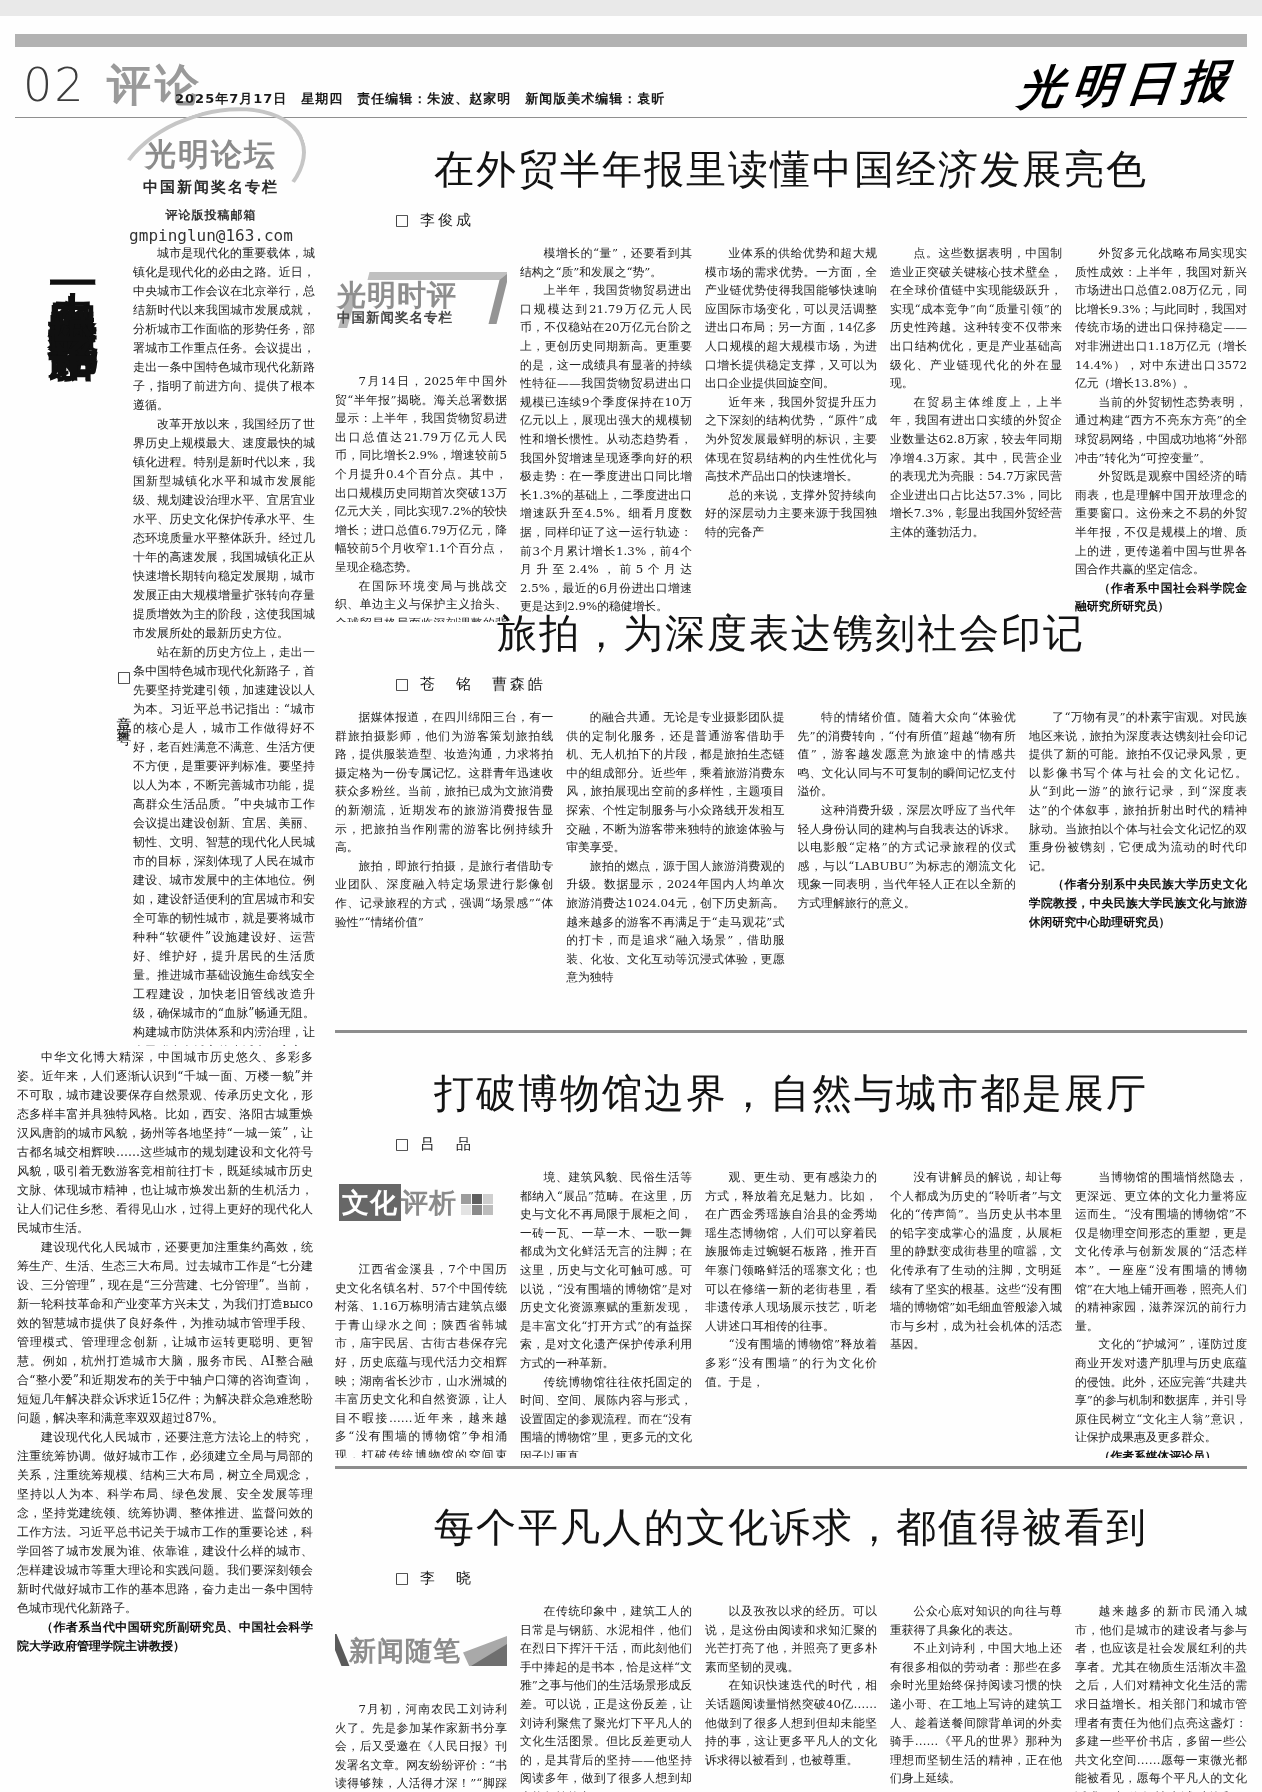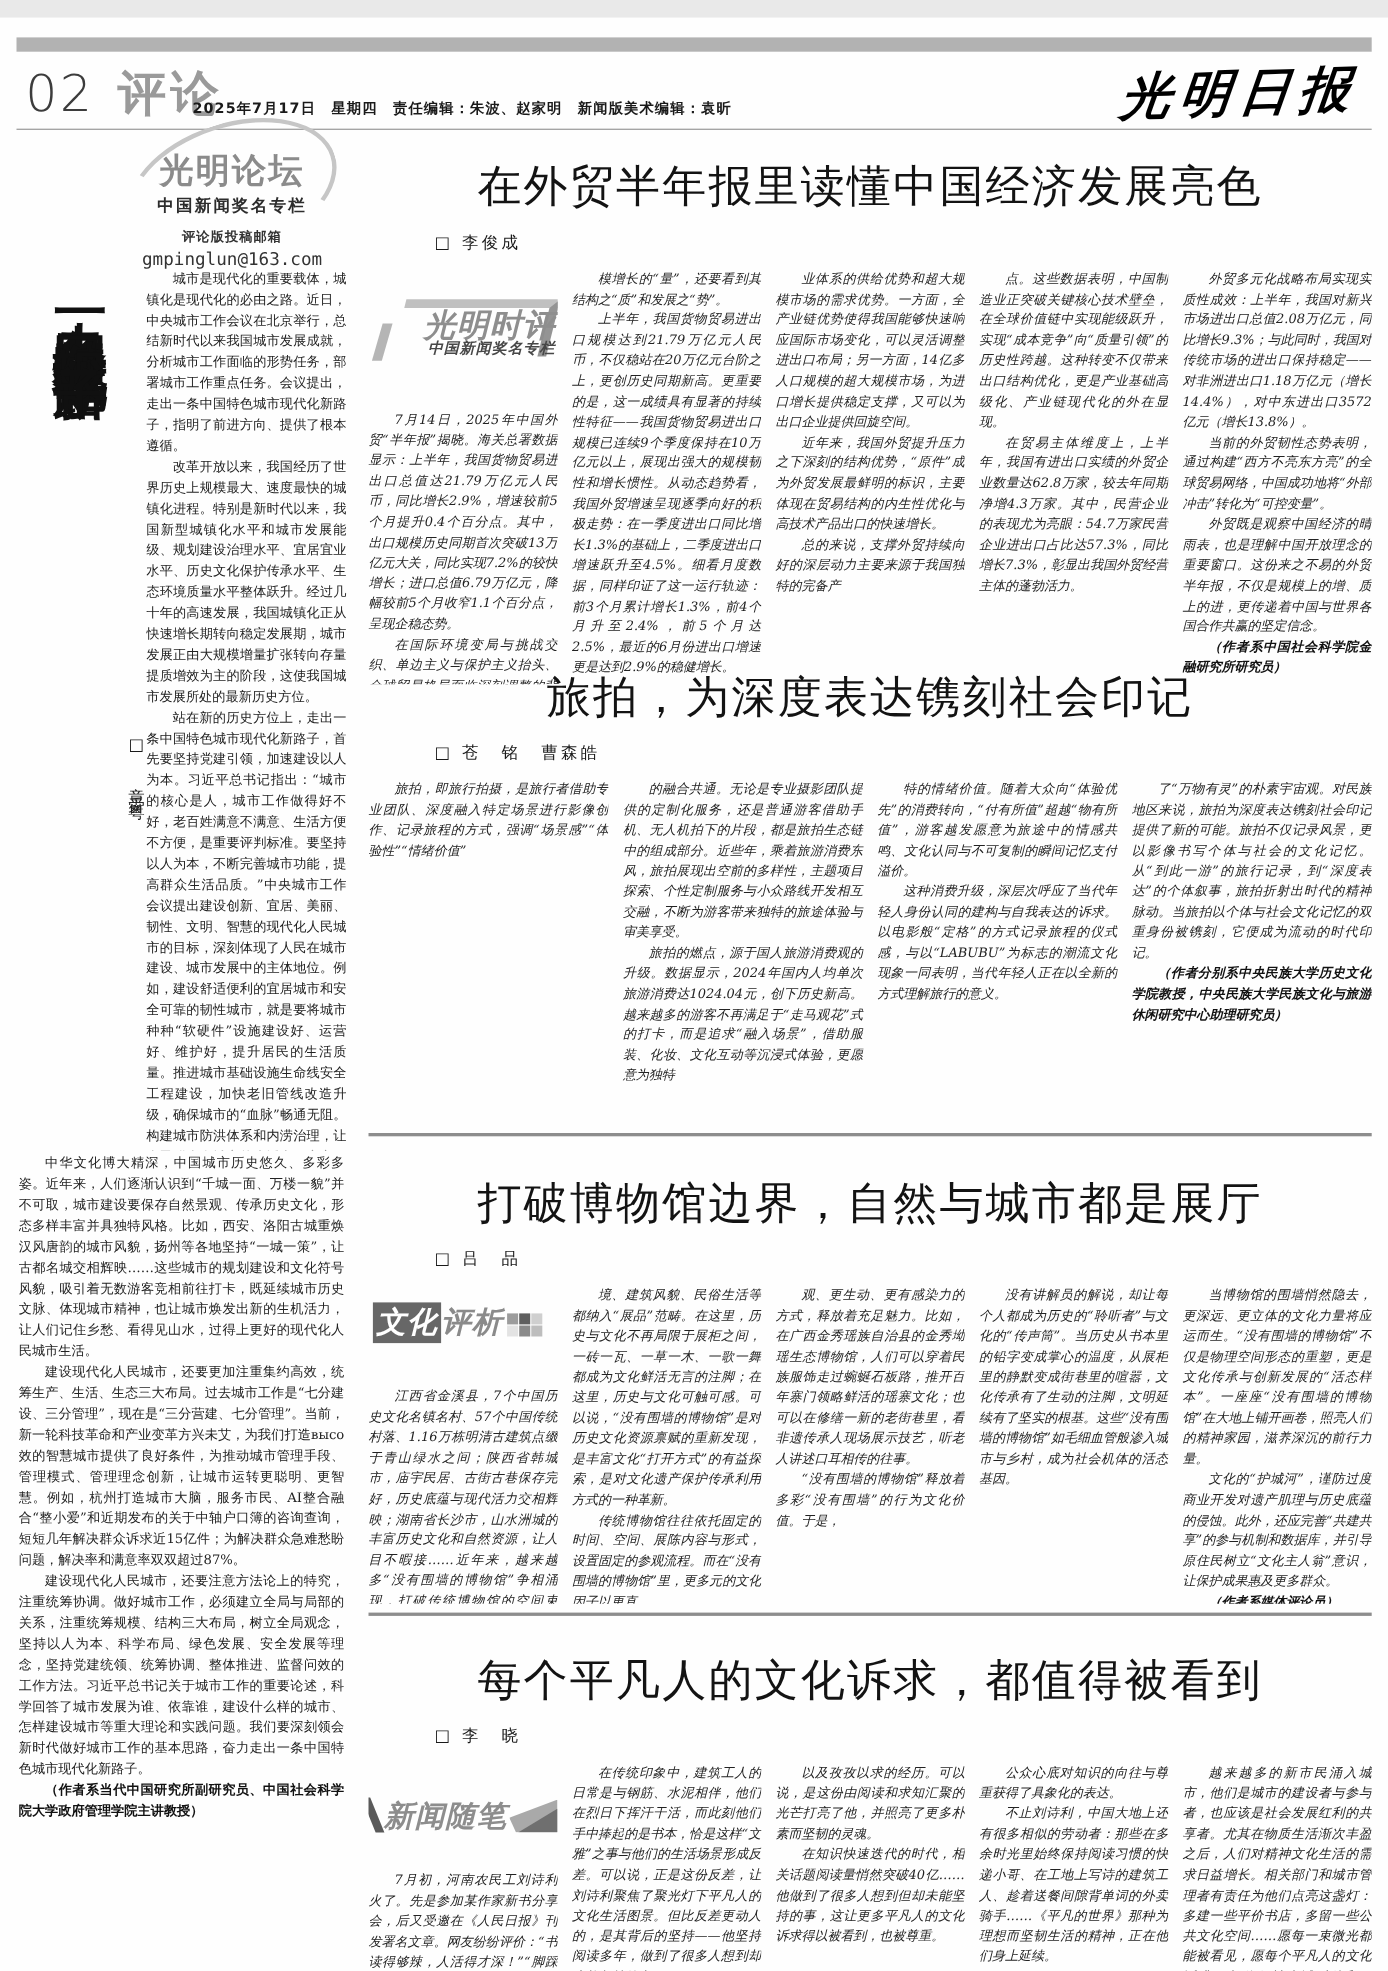--- a/index.html
+++ b/index.html
@@ -41,24 +41,24 @@
   .feat-bottom{position:absolute;left:2px;top:920px;width:296px;height:758px;font-size:12px;
                line-height:19px;text-align:justify;overflow:hidden;}
   .credit{font-family:"DejaVu Sans","Liberation Sans",sans-serif;font-weight:700;color:#111;
           text-indent:2em;margin:0;}
   
   .main{position:absolute;left:335px;top:112px;width:912px;height:1678px;}
   .art{position:absolute;left:0;width:912px;}
   .art h2{margin:0;text-align:center;font-size:40px;font-weight:400;color:#131313;letter-spacing:2px;}
   .byline{font-size:15px;color:#1a1a1a;margin:14px 0 0 60px;letter-spacing:3px;}
   .cols{display:flex;gap:13px;margin-top:14px;overflow:hidden;}
-  .col{flex:1;font-size:11.8px;line-height:18.6px;text-align:justify;overflow:hidden;font-style:italic;}
+  .col{flex:1;font-size:11.8px;line-height:18.6px;text-align:justify;overflow:hidden;}
   .divider{position:absolute;left:0;width:912px;height:3px;background:#8d8d8d;}
   
-  .badge-sp{position:relative;margin:28px 2px 14px 2px;text-align:right;height:86px;
+  .badge-sp{position:relative;margin:28px 2px 14px 2px;text-align:left;height:86px;
             font-family:"DejaVu Sans","Liberation Sans",sans-serif;}
   .bs-frame{position:absolute;top:0;left:26px;right:2px;height:44px;border-top:8px solid #c0c0c0;
             border-right:8px solid #949494;transform:skewX(-14deg);}
   .bs-slash{position:absolute;left:6px;top:22px;width:9px;height:34px;background:#b5b5b5;
             transform:skewX(-16deg);}
   .bs-title{position:relative;font-size:29px;font-weight:900;color:#8e8e8e;letter-spacing:1px;padding-top:14px;}
   .bs-sub{position:relative;font-size:13.5px;font-weight:700;color:#474747;margin-top:3px;letter-spacing:1px;}
   .badge-wh{position:relative;margin:26px 0 14px 4px;height:52px;white-space:nowrap;
             font-family:"DejaVu Sans","Liberation Sans",sans-serif;}
   .bw-dark{background:#676767;color:#fff;font-size:27px;font-weight:900;padding:3px 3px;letter-spacing:1px;}
@@ -150,20 +150,21 @@
           <p class="credit">（作者系中国社会科学院金融研究所研究员）</p>
         </div>
       </div>
     </article>
 
     <article class="art" style="top:478px;">
       <h2>旅拍，为深度表达镌刻社会印记</h2>
       <div class="byline">□ 苍　铭　曹森皓</div>
       <div class="cols" style="height:312px;">
         <div class="col colp">
+            <p>据媒体报道，在四川绵阳三台，有一群旅拍摄影师，他们为游客策划旅拍线路，提供服装造型、妆造沟通，力求将拍摄定格为一份专属记忆。这群青年迅速收获众多粉丝。当前，旅拍已成为文旅消费的新潮流，近期发布的旅游消费报告显示，把旅拍当作刚需的游客比例持续升高。</p>
             <p>旅拍，即旅行拍摄，是旅行者借助专业团队、深度融入特定场景进行影像创作、记录旅程的方式，强调“场景感”“体验性”“情绪价值”</p>
           </div>
         <div class="col colp">
             <p>的融合共通。无论是专业摄影团队提供的定制化服务，还是普通游客借助手机、无人机拍下的片段，都是旅拍生态链中的组成部分。近些年，乘着旅游消费东风，旅拍展现出空前的多样性，主题项目探索、个性定制服务与小众路线开发相互交融，不断为游客带来独特的旅途体验与审美享受。</p>
             <p>旅拍的燃点，源于国人旅游消费观的升级。数据显示，2024年国内人均单次旅游消费达1024.04元，创下历史新高。越来越多的游客不再满足于“走马观花”式的打卡，而是追求“融入场景”，借助服装、化妆、文化互动等沉浸式体验，更愿意为独特</p>
           </div>
         <div class="col colp">
             <p>特的情绪价值。随着大众向“体验优先”的消费转向，“付有所值”超越“物有所值”，游客越发愿意为旅途中的情感共鸣、文化认同与不可复制的瞬间记忆支付溢价。</p>
             <p>这种消费升级，深层次呼应了当代年轻人身份认同的建构与自我表达的诉求。以电影般“定格”的方式记录旅程的仪式感，与以“LABUBU”为标志的潮流文化现象一同表明，当代年轻人正在以全新的方式理解旅行的意义。</p>
           </div>

